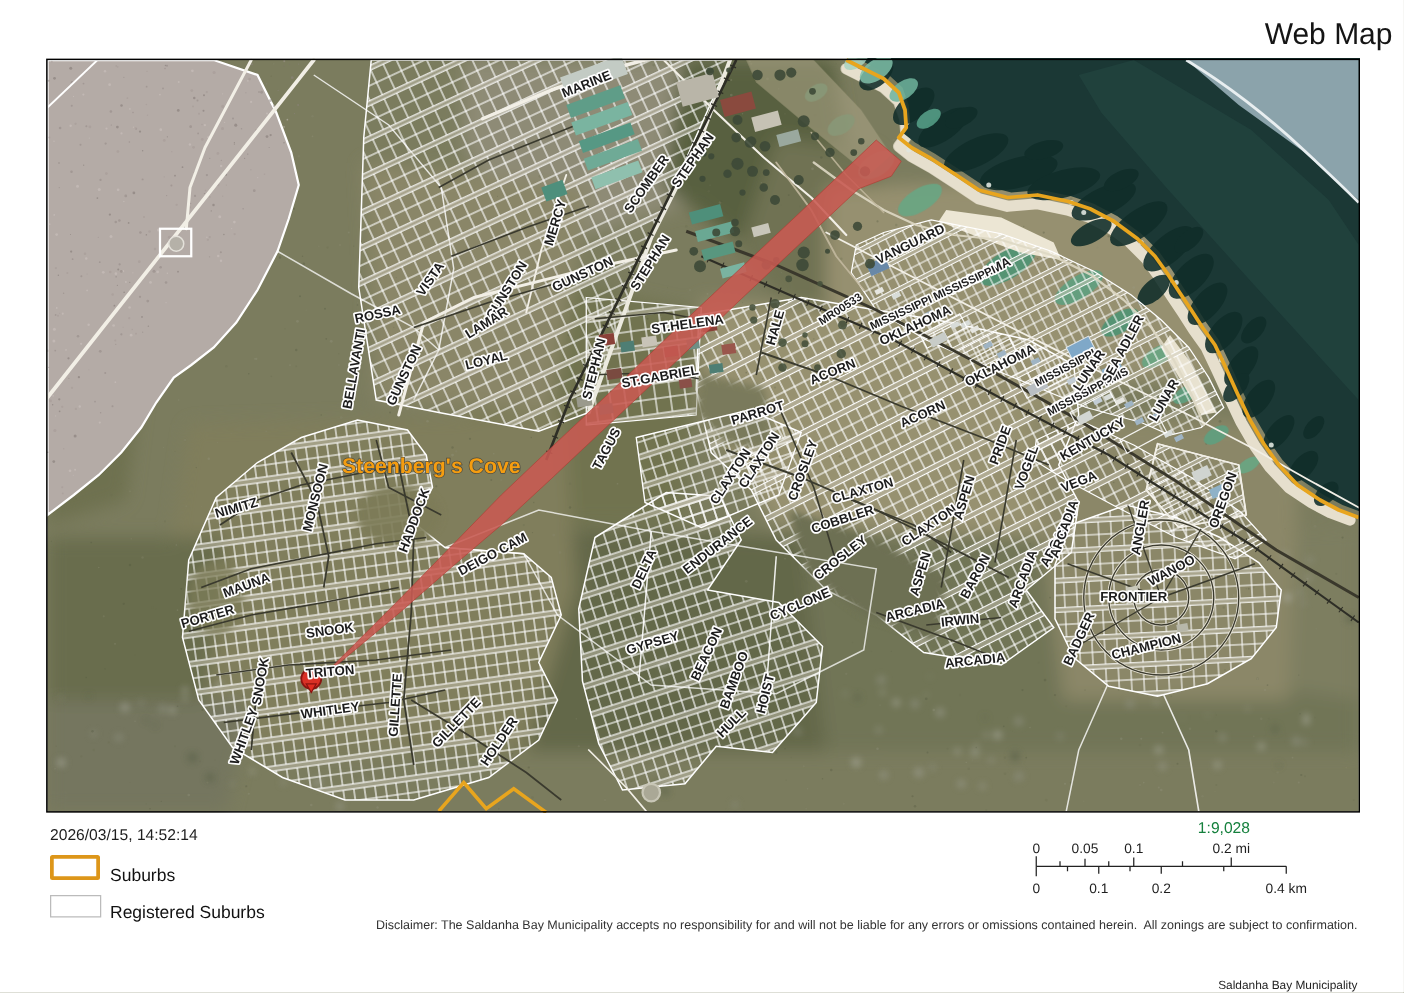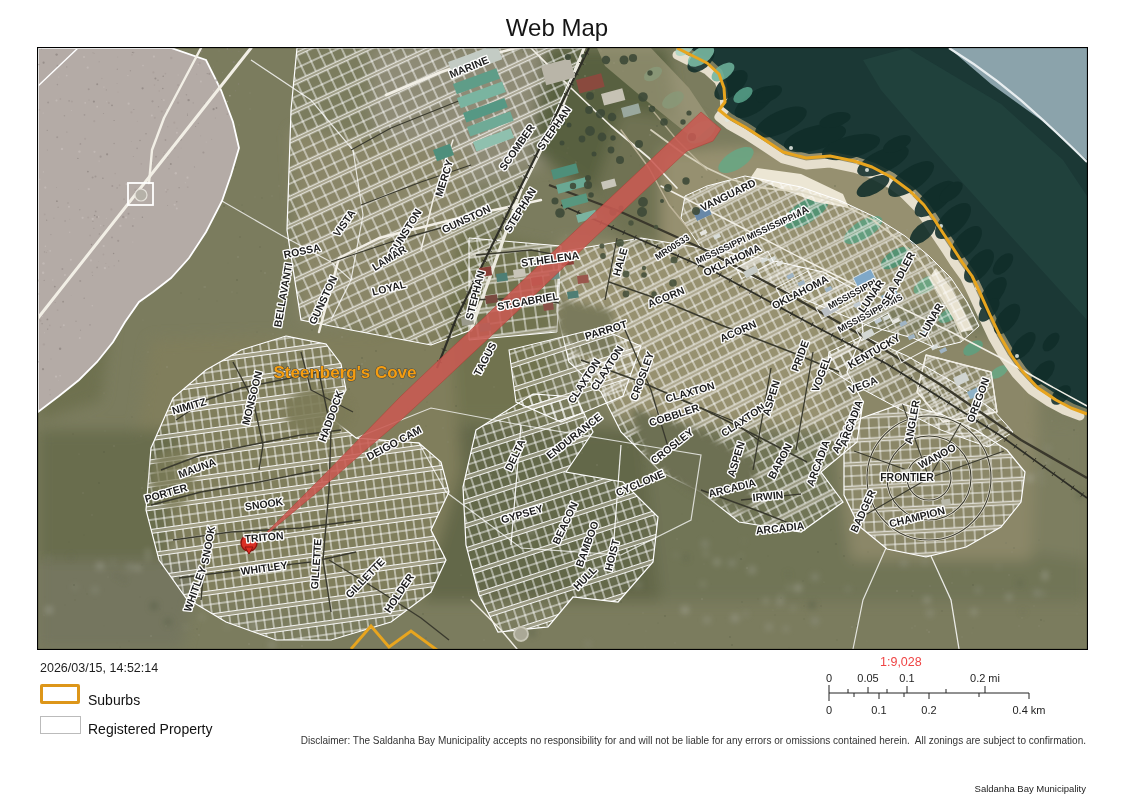--- a/index.html
+++ b/index.html
@@ -1,18 +1,18 @@
 <!DOCTYPE html>
 <html><head><meta charset="utf-8"><style>
 html,body{margin:0;padding:0;background:#fff;width:1123px;height:794px;overflow:hidden}
 body{font-family:"Liberation Sans",sans-serif;position:relative}
 .t{position:absolute;white-space:nowrap}
 </style></head>
 <body>
-<div class="t" style="left:0;width:1114px;top:14px;text-align:center;font-size:24px;color:#151515">Web Map</div>
+<div class="t" style="left:0;width:1114px;top:14px;text-align:right;font-size:24px;color:#151515">Web Map</div>
 <svg style="position:absolute;left:37px;top:47px" width="1051" height="603" viewBox="-1 -1 1051 603">
 <g>
 <defs>
         <filter id="blur6">
           <feGaussianBlur stdDeviation="7"></feGaussianBlur>
         </filter>
         <filter id="blur3">
           <feGaussianBlur stdDeviation="3"></feGaussianBlur>
         </filter>
         <pattern id="pA" width="11" height="25.5" patternUnits="userSpaceOnUse" patternTransform="rotate(-25)">
@@ -1824,22 +1824,22 @@
 <text x="361" y="545" font-size="10.5" transform="rotate(-56 361 545)" dy="0.36em">HOLDER</text>
 </g>
 <text x="307" y="324" font-family="Liberation Sans, sans-serif" font-weight="bold" font-size="17" fill="#f59d10" stroke="#4a4a40" stroke-width="1.1" paint-order="stroke" text-anchor="middle" dy="0.36em">Steenberg's Cove</text>
 </g>
 <rect x="-0.5" y="-0.5" width="1050" height="602" fill="none" stroke="#000" stroke-width="1.2"></rect>
 </svg>
 <div class="t" style="left:40px;top:661px;font-size:12.5px;color:#1e1e1e">2026/03/15, 14:52:14</div>
 <div class="t" style="left:40px;top:684px;width:34px;height:14px;background:#fff;border:3px solid #dd9619;border-radius:2px"></div>
 <div class="t" style="left:88px;top:692px;font-size:14px;color:#111">Suburbs</div>
 <div class="t" style="left:40px;top:716px;width:39px;height:16px;background:#fff;border:1px solid #bbb"></div>
-<div class="t" style="left:88px;top:721px;font-size:14px;color:#111">Registered Property</div>
-<div class="t" style="left:880px;top:655px;width:120px;text-align:left;font-size:12.5px;color:#ef4444">1:9,028</div>
+<div class="t" style="left:88px;top:721px;font-size:14px;color:#111">Registered Suburbs</div>
+<div class="t" style="left:880px;top:655px;width:120px;text-align:right;font-size:12.5px;color:#15803d">1:9,028</div>
 <svg class="t" style="left:820px;top:672px" width="230" height="48">
  <g stroke="#222" stroke-width="1">
   <line x1="9" y1="21" x2="209" y2="21"></line>
   <line x1="9" y1="21" x2="9" y2="13"></line>
       <line x1="28" y1="21" x2="28" y2="17"></line>
       <line x1="48" y1="21" x2="48" y2="15"></line>
   <line x1="67" y1="21" x2="67" y2="17"></line>
       <line x1="87" y1="21" x2="87" y2="14"></line>
       <line x1="126" y1="21" x2="126" y2="17"></line>
   <line x1="165" y1="21" x2="165" y2="14"></line>

